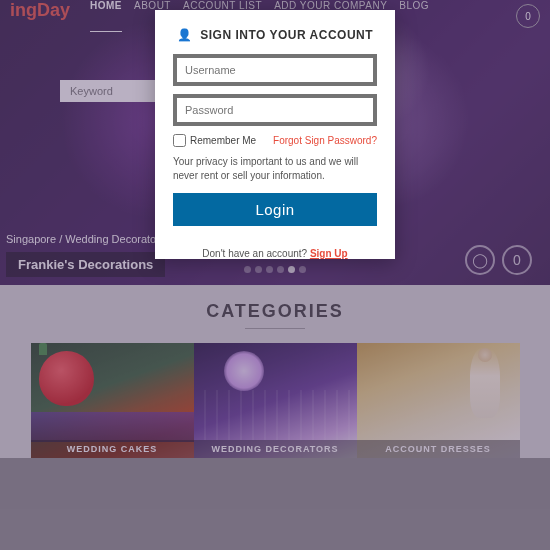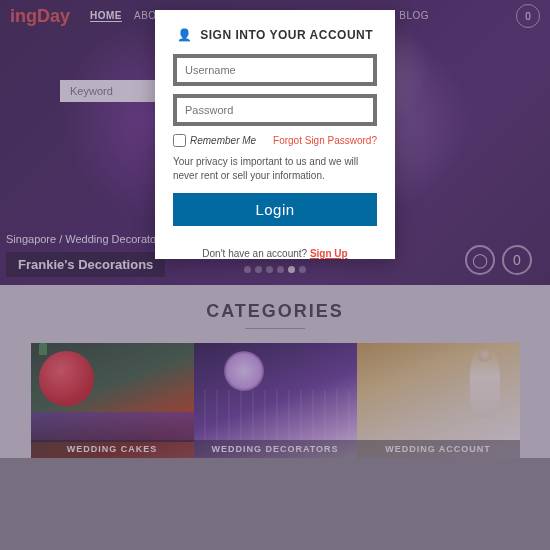--- a/index.html
+++ b/index.html
@@ -47,22 +47,21 @@
       background: radial-gradient(circle, rgba(255,240,255,0.3) 0%, transparent 70%);
       top: 10px; right: 120px;
     }
 
     
     .navbar {
       position: absolute;
       top: 0; left: 0; right: 0;
       height: 32px;
       display: flex;
-      align-items: center;
-      padding: 8px 10px;
+      padding: 0 10px;
       z-index: 2;
     }
 
     .logo {
       color: #fff;
       font-size: 18px;
       font-weight: bold;
       margin-right: 20px;
     }
     .logo span { color: #e74c3c; }
@@ -272,21 +271,20 @@
       margin-bottom: 8px;
     }
     .remember-left {
       display: flex;
       align-items: center;
       gap: 4px;
     }
     .remember-label {
       font-size: 10px;
       color: #444;
-      font-style: italic;
     }
     .forgot-link {
       font-size: 10px;
       color: #e74c3c;
       cursor: pointer;
     }
 
     .privacy-text {
       font-size: 10px;
       color: #555;
@@ -387,21 +385,21 @@
         <div style="position:absolute;bottom:18px;left:0;right:0;height:50px;background:repeating-linear-gradient(90deg,transparent,transparent 10px,rgba(255,255,255,0.15) 10px,rgba(255,255,255,0.15) 12px);opacity:0.6;"></div>
         <div style="position:absolute;top:8px;left:30px;width:40px;height:40px;background:radial-gradient(circle,#f0e0ff 0%,#d0a0f0 60%,transparent 80%);border-radius:50%;"></div>
         <div class="category-label">WEDDING DECORATORS</div>
       </div>
 
       <div class="category-card">
         <div class="cat-bg-dress" style="width:100%;height:100%;position:absolute;inset:0;"></div>
 
         <div style="position:absolute;top:5px;right:20px;width:30px;height:70px;background:linear-gradient(180deg,#e8d080 0%,#fff8e0 40%,#f0ead0 100%);border-radius:40% 40% 30% 30%;"></div>
         <div style="position:absolute;top:5px;right:28px;width:14px;height:14px;background:radial-gradient(circle,#f8e8c0,#e0c080);border-radius:50%;"></div>
-        <div class="category-label">WEDDING ACCOUNT</div>
+        <div class="category-label">ACCOUNT DRESSES</div>
       </div>
 
     </div>
   </div>
 
   <div class="modal-overlay">
     <div class="modal">
 
       <div class="modal-title">
         <span class="user-icon">👤</span>

